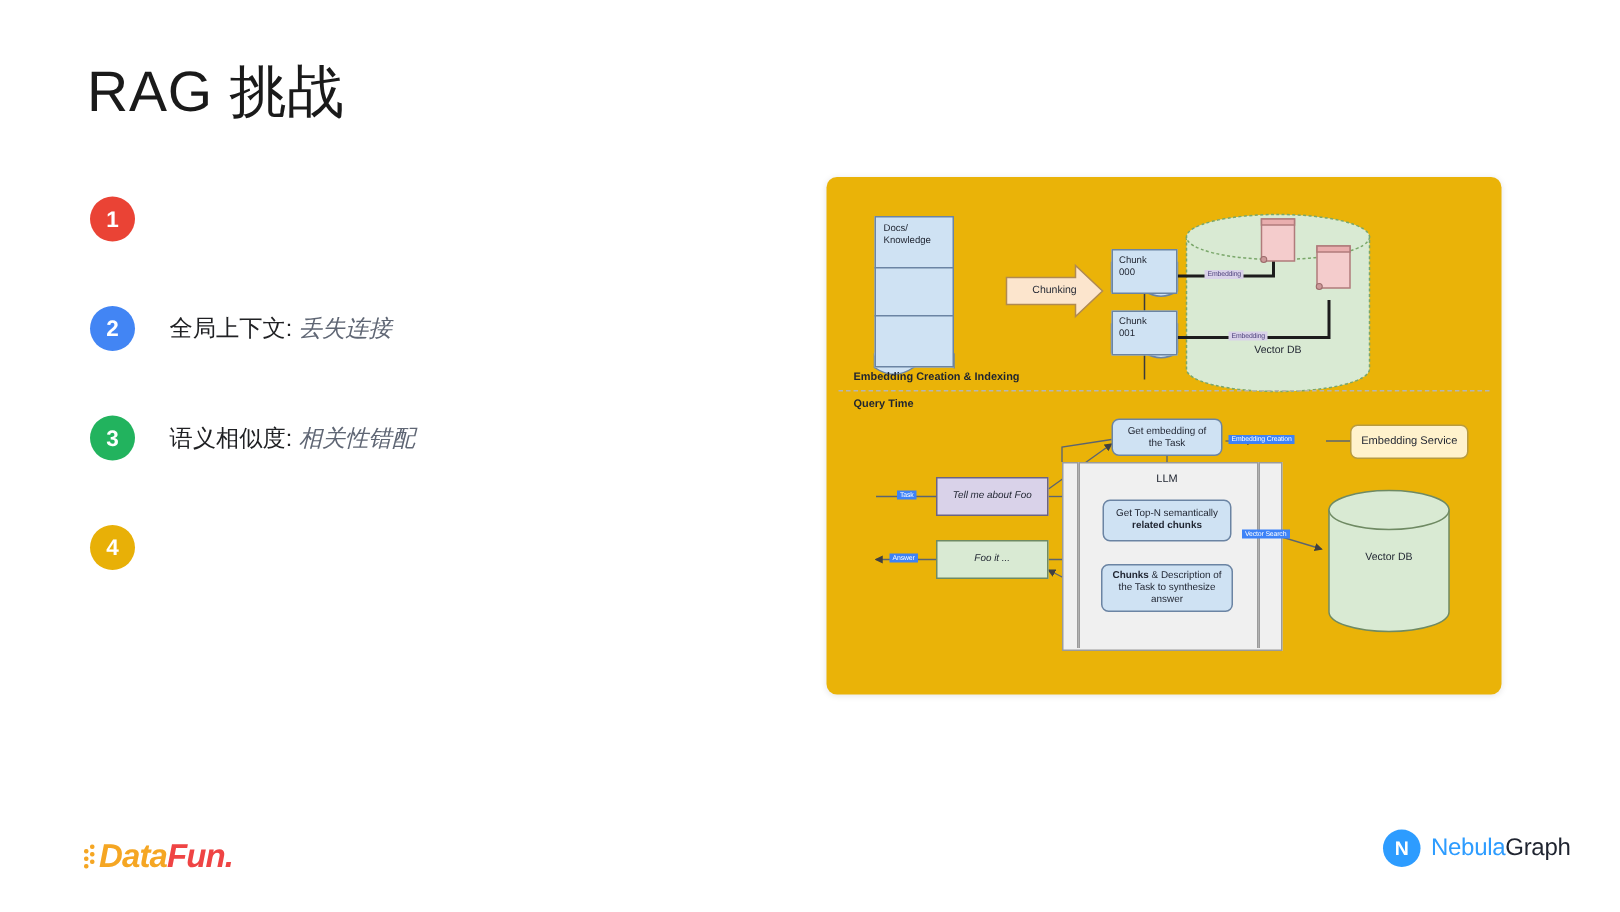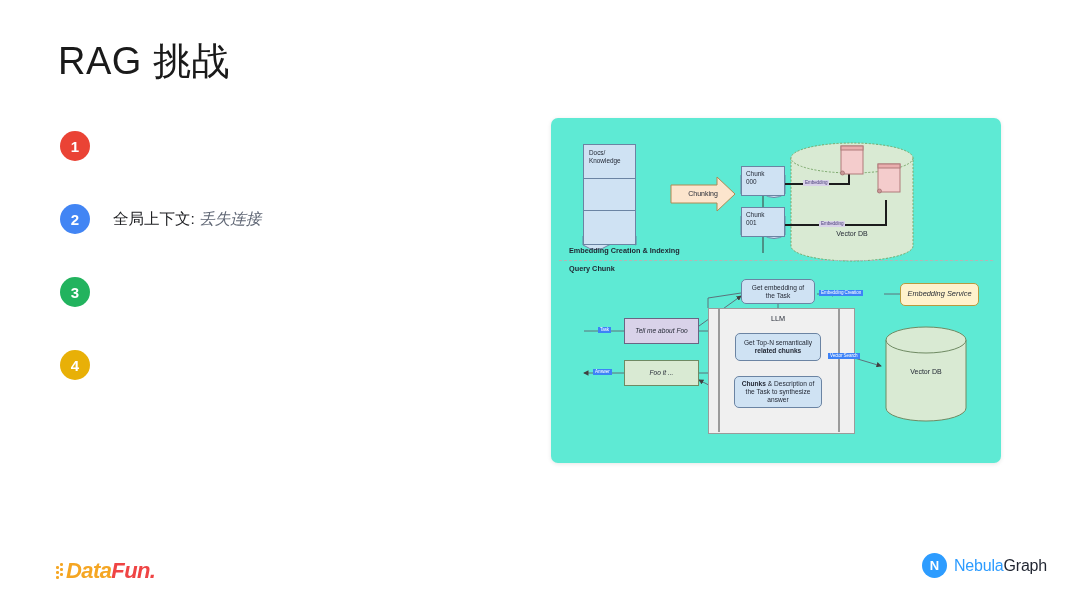--- a/index.html
+++ b/index.html
@@ -24,21 +24,21 @@
     width:30px;height:30px;border-radius:50%;
     display:flex;align-items:center;justify-content:center;
     color:#fff;font-size:15px;font-weight:700;flex:0 0 auto;
   }
   .btext{margin-left:23px;font-size:15.5px;color:#202124;white-space:nowrap;}
   .btext .em{font-style:italic;color:#5f6674;}
 
   
   .card{
     position:absolute;left:551px;top:118px;width:450px;height:345px;
-    background:#5eead4;border-radius:7px;
+    background:#eab308;border-radius:7px;
     box-shadow:0 1px 4px rgba(0,0,0,.10);
     overflow:hidden;
   }
   .dg{position:absolute;inset:0;}
   .dg svg{position:absolute;left:0;top:0;}
 
   .node{position:absolute;box-sizing:border-box;
     display:flex;align-items:center;justify-content:center;text-align:center;
     color:#1f2430;line-height:1.18;}
 
@@ -76,21 +76,20 @@
     background:#d9d2e9;border:1px solid #6b6484;
     font-size:6.6px;font-style:italic;
   }
   .abox{
     background:#d9ead3;border:1px solid #6f8a63;
     font-size:6.6px;font-style:italic;
   }
   .svcbox{
     background:#fff2cc;border:1px solid #b89b3f;border-radius:5px;
     font-size:7.4px;
-    font-style:italic;
   }
 
   
   .lbl{position:absolute;font-size:4.6px;padding:.5px 2px;white-space:nowrap;
        line-height:1;letter-spacing:-.1px;}
   .lbl-pur{background:#d9d2e9;color:#4b3f7a;}
   .lbl-blu{background:#3d82f7;color:#ffffff;}
 
   .section{position:absolute;font-size:7.3px;font-weight:700;color:#1f2430;}
   .divider{position:absolute;border-top:1px dashed #b5b5b5;}
@@ -119,20 +118,21 @@
       <div class="badge" style="background:#ea4335">1</div>
     </div>
 
     <div class="bullet">
       <div class="badge" style="background:#4285f4">2</div>
       <div class="btext"><span>全局上下文</span><span>: </span><span class="em">丢失连接</span></div>
     </div>
 
     <div class="bullet">
       <div class="badge" style="background:#22b35e">3</div>
+      <div class="btext"><span>语义相似度</span><span>: </span><span class="em">相关性错配</span></div>
     </div>
 
     <div class="bullet">
       <div class="badge" style="background:#e8b007">4</div>
     </div>
 
   </div>
 
   <div class="card">
     <div class="dg">
@@ -213,21 +213,21 @@
 001</span>
         </div>
 
       <div class="lbl lbl-pur" style="left:252px;top:62px;">Embedding</div>
       <div class="lbl lbl-pur" style="left:268px;top:103px;">Embedding</div>
 
       <div class="cyl-label" style="left:240px;top:112px;width:122px;">Vector DB</div>
 
       <div class="section" style="left:18px;top:128px;">Embedding Creation &amp; Indexing</div>
       <div class="divider" style="left:8px;top:142px;width:434px;"></div>
-      <div class="section" style="left:18px;top:146px;">Query Chunk</div>
+      <div class="section" style="left:18px;top:146px;">Query Time</div>
 
       <div class="llmbox" style="left:157px;top:190px;width:145px;height:124px;"></div>
       <div class="llmbar" style="left:167px;top:190px;width:0;height:124px;"></div>
       <div class="llmbar" style="left:287px;top:190px;width:0;height:124px;"></div>
       <div class="llmtxt" style="left:157px;top:196px;width:140px;">LLM</div>
 
       <div class="node proc" style="position:absolute;left:190px;top:161px;width:74px;height:25px;">
         <span><span>Get embedding of</span><br><span>the Task</span></span>
       </div>
 

